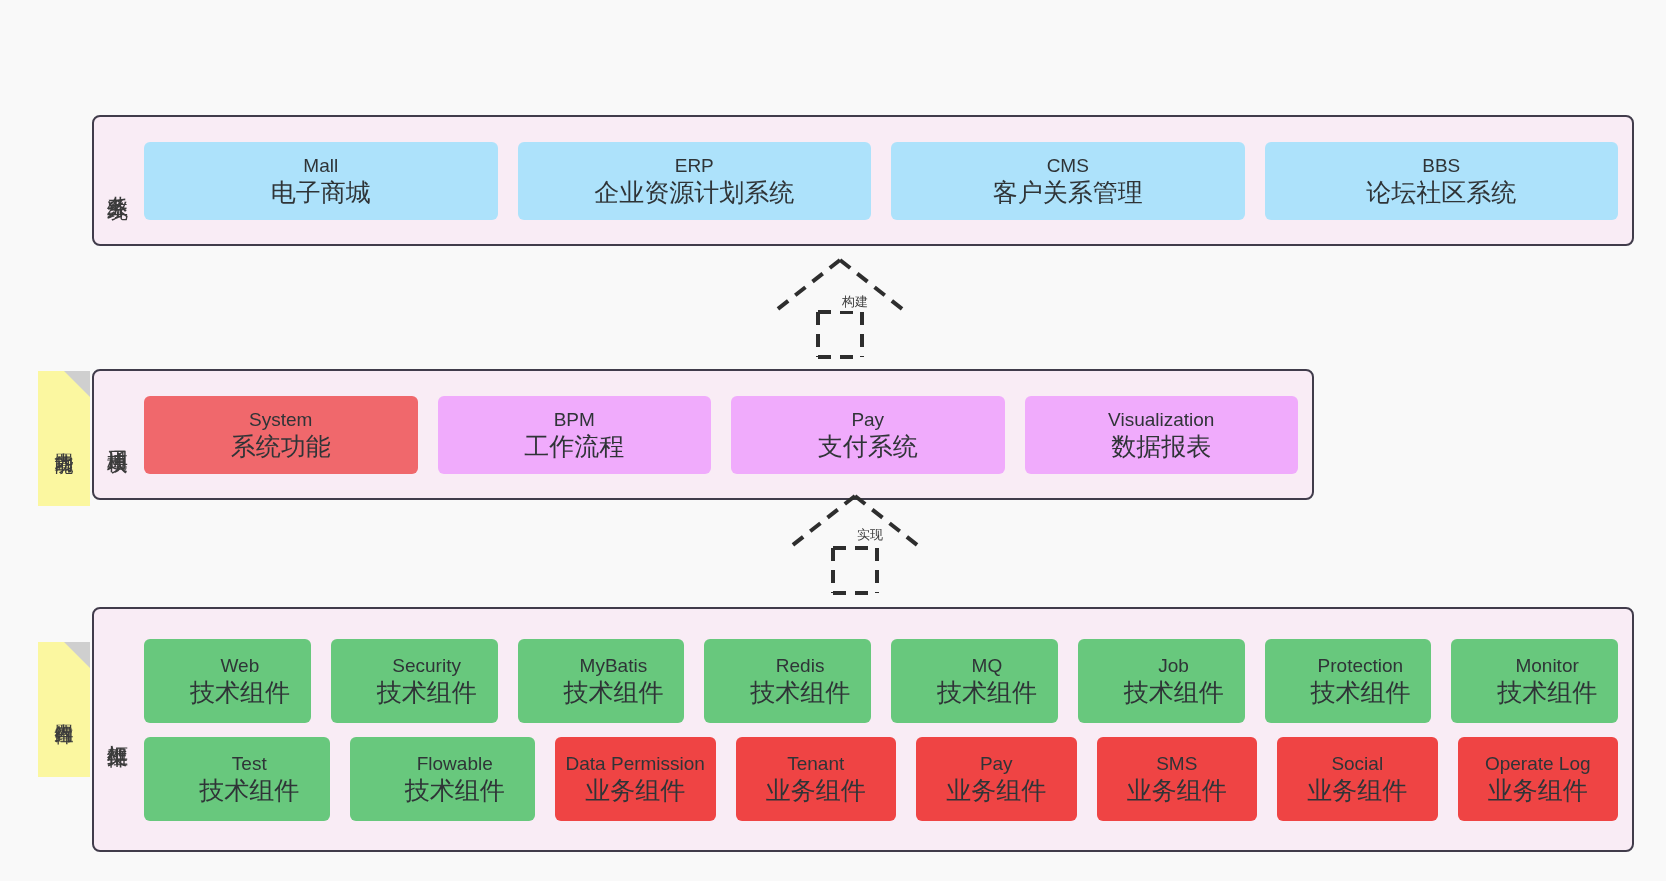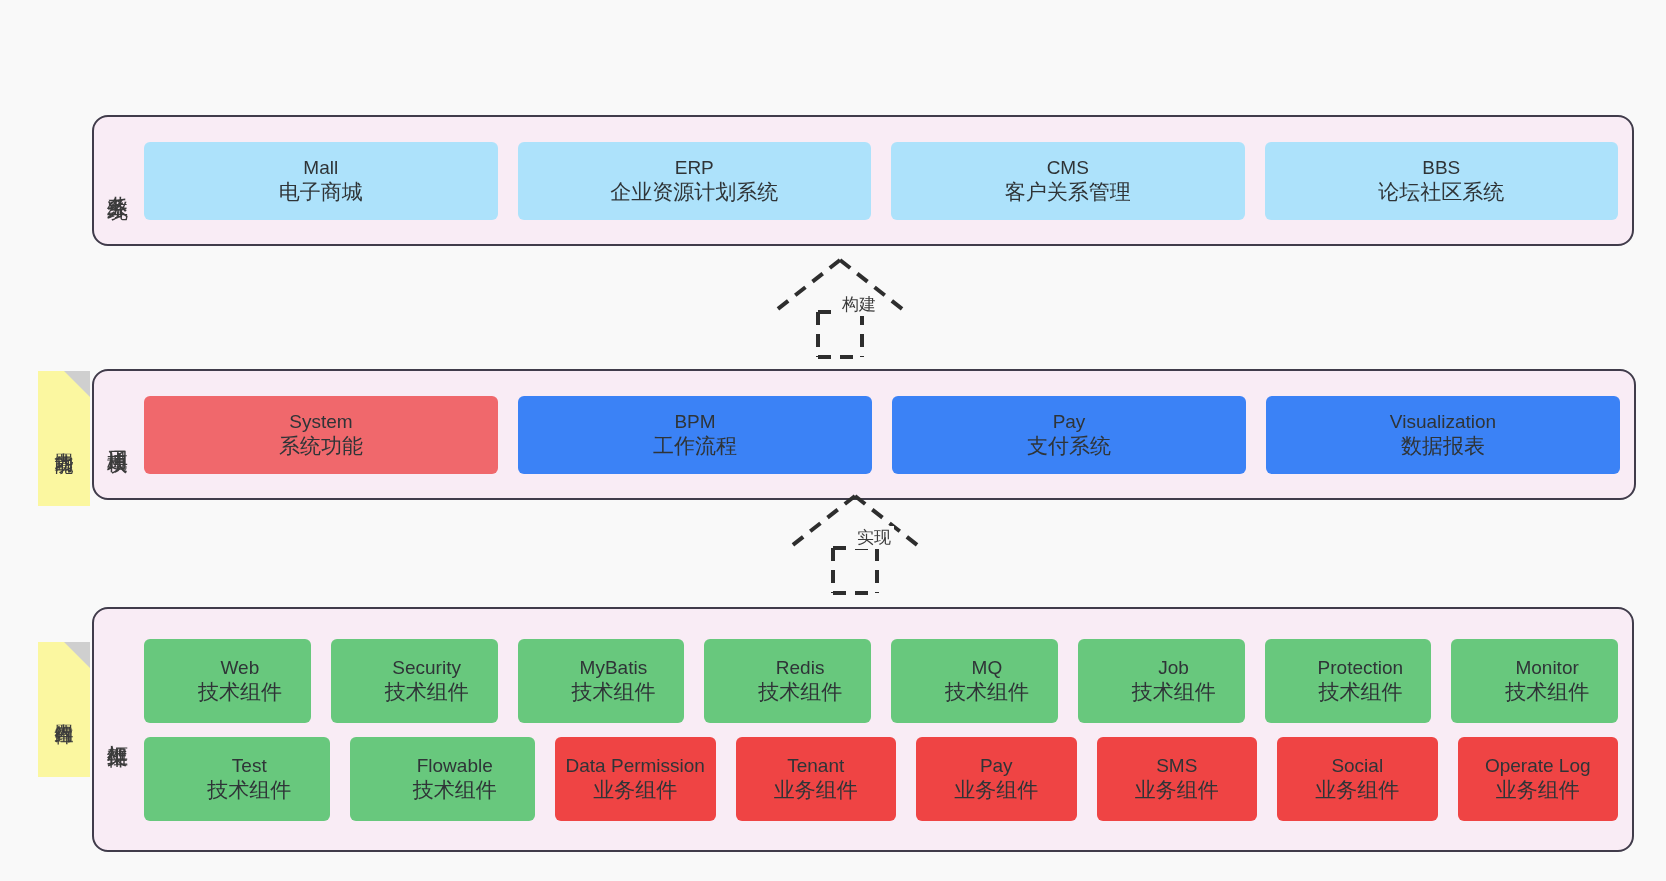--- a/index.html
+++ b/index.html
@@ -20,21 +20,21 @@
     position: absolute;
     inset: 0;
   }
 
   
   .layer {
     position: absolute;
     box-sizing: border-box;
     background: #f9ecf5;
     border: 2px solid #413c4b;
-    border-radius: 16px;
+    border-radius: 8px;
     display: flex;
     align-items: stretch;
   }
   .layer-title {
     flex: 0 0 auto;
     width: 46px;
     display: flex;
     align-items: center;
     justify-content: center;
     font-size: 21px;
@@ -65,31 +65,31 @@
     display: flex;
     flex-direction: column;
     align-items: center;
     justify-content: center;
     text-align: center;
     line-height: 1.22;
     padding: 6px 4px;
     color: #2f3437;
   }
   .cell .t1 { font-size: 19px; }
-  .cell .t2 { font-size: 21px; }
+  .cell .t2 { font-size: 25px; }
 
   
   #layer-business { left: 92px; top: 115px; width: 1542px; height: 131px; }
   #layer-business .cell { background: #ade2fb; height: 78px; }
 
   
-  #layer-modules { left: 92px; top: 369px; width: 1544px; height: 131px; }
+  #layer-modules { left: 92px; top: 369px; width: 1222px; height: 131px; }
   #layer-modules .cell { height: 78px; }
   .c-red    { background: #f0686c; }
-  .c-pink   { background: #3b82f6; }
+  .c-pink   { background: #f0abfc; }
 
   
   #layer-framework { left: 92px; top: 607px; width: 1542px; height: 245px; }
   #layer-framework .cell { height: 84px; }
   .c-green  { background: #68c87d; padding-left: 29px; }
   .c-lgreen { background: #ef4444; align-items: center; }
 
   
   .sticky {
     position: absolute;
@@ -115,21 +115,21 @@
     border-color: transparent #cfcfcf transparent transparent;
   }
   #sticky-functions  { left: 38px; top: 371px; width: 52px; height: 135px; }
   #sticky-components { left: 38px; top: 642px; width: 52px; height: 135px; }
 
   
   .uml-arrow { position: absolute; }
   .uml-arrow svg { display: block; }
   .uml-label {
     position: absolute;
-    font-size: 17px;
+    font-size: 13px;
     color: #3b3b3b;
     background: #f9f9f9;
     padding: 0 3px;
     white-space: nowrap;
   }
   #arrow-build  { left: 770px; top: 256px; }
   #arrow-impl   { left: 785px; top: 492px; }
   #label-build  { left: 839px; top: 293px; }
   #label-impl   { left: 854px; top: 526px; }
 </style>

